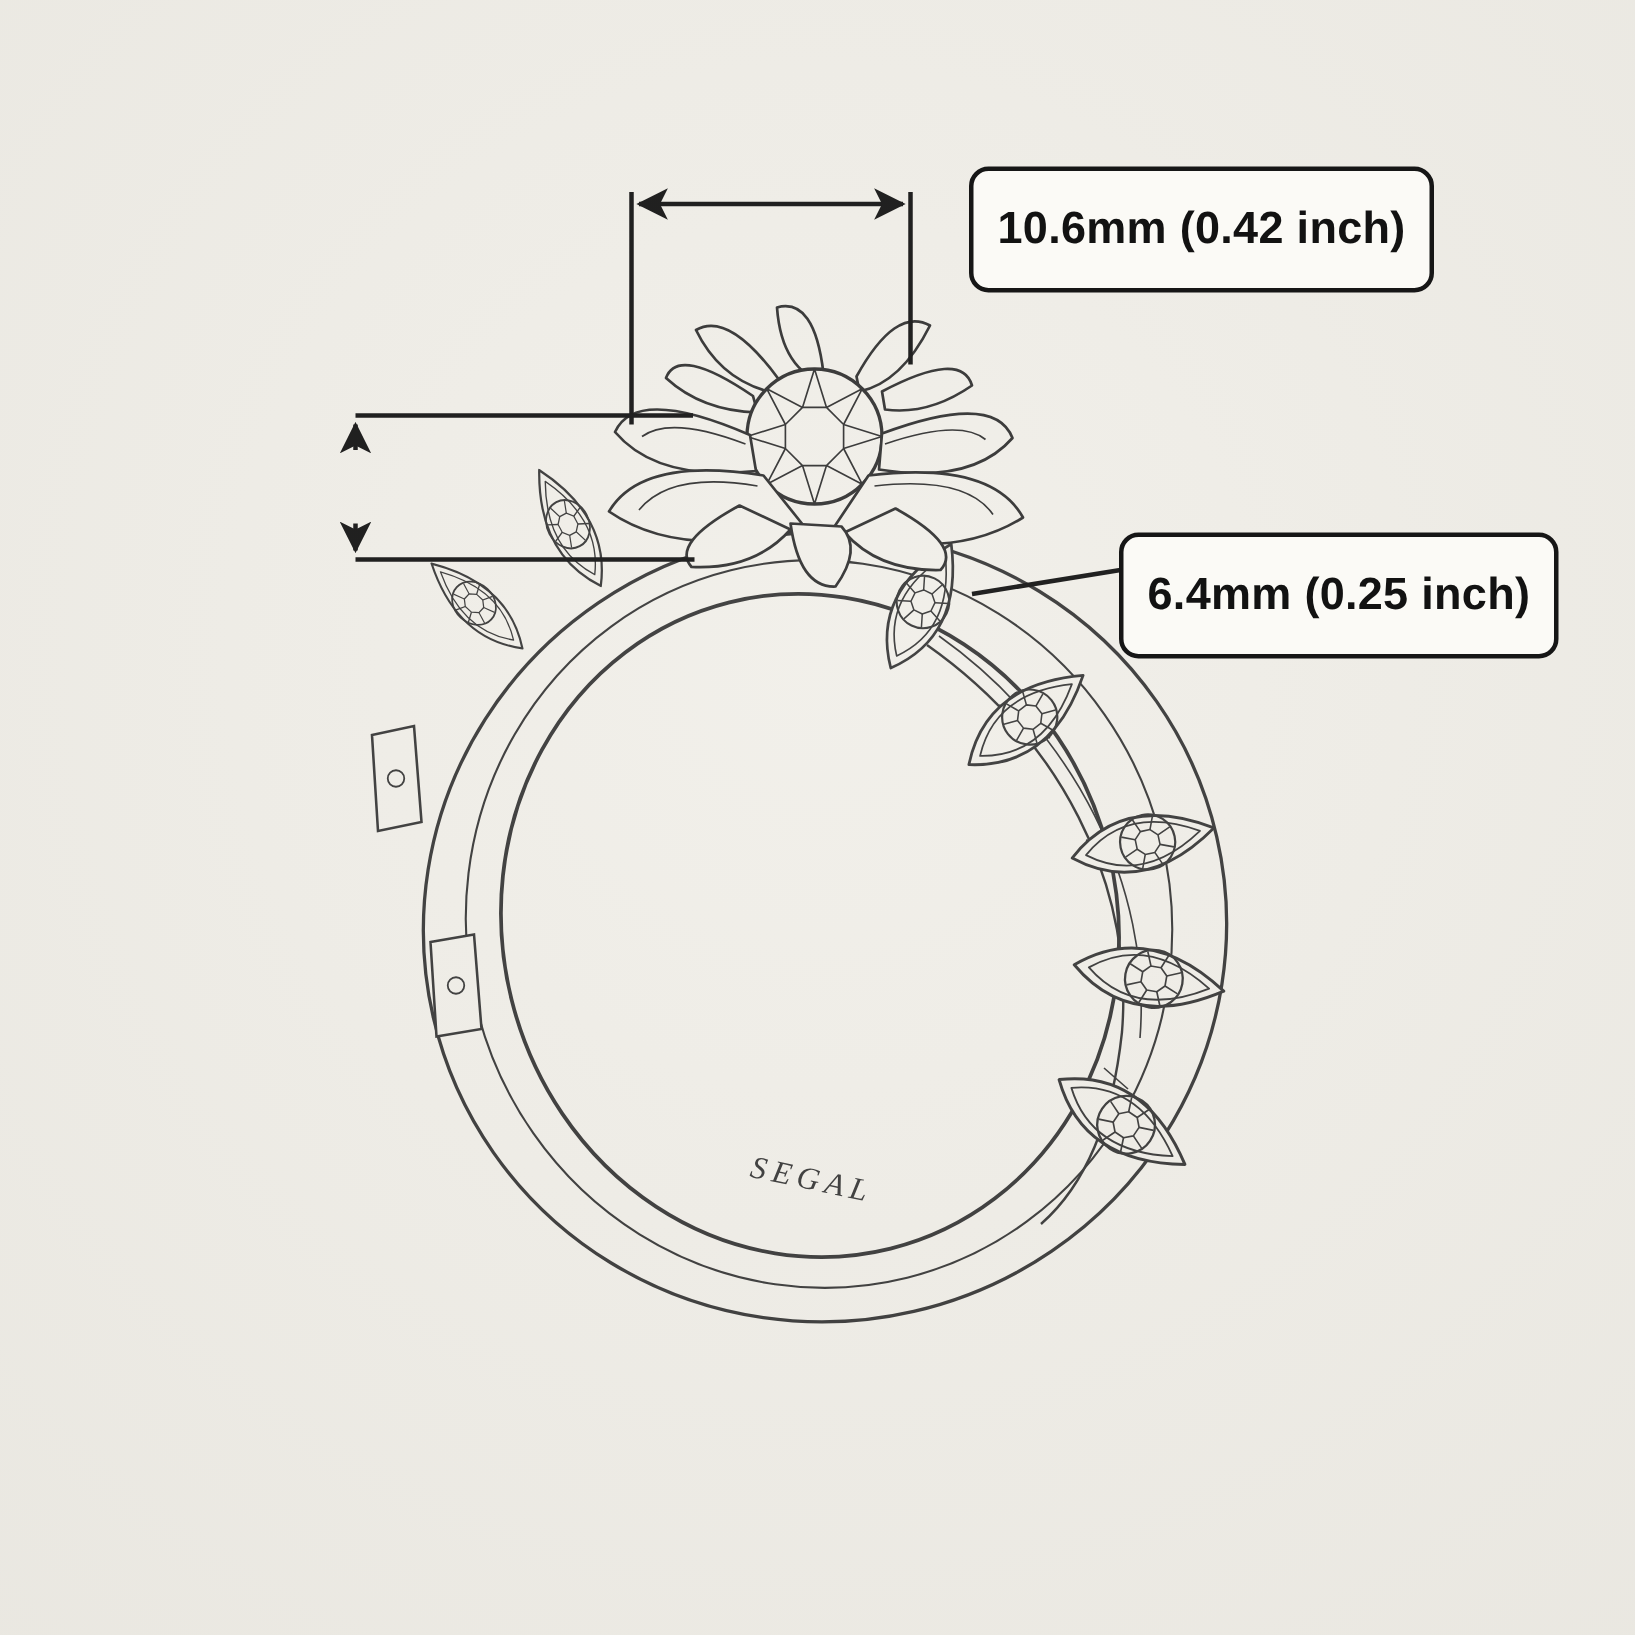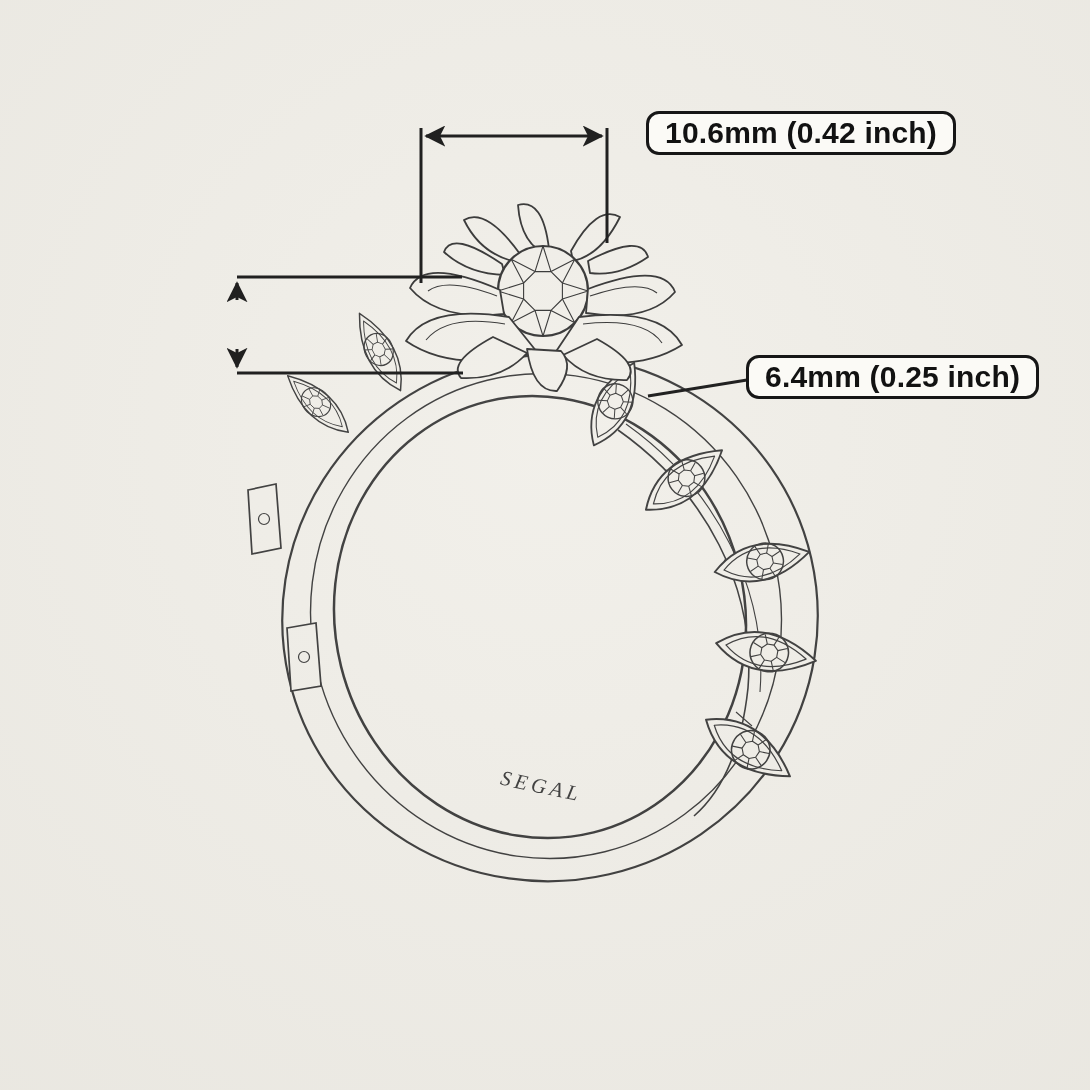--- a/index.html
+++ b/index.html
@@ -11,21 +11,21 @@
     font-family:"Liberation Sans",sans-serif;
   }
   .stage::after{
     content:"";position:absolute;inset:0;pointer-events:none;
     background:radial-gradient(90% 90% at 50% 40%, rgba(255,255,255,0.05), rgba(120,115,100,0.07));
   }
   .sketch{position:absolute;inset:0;}
   .dim-label{
     position:absolute;
     display:inline-flex;align-items:center;justify-content:center;
-    padding:4px 16px;
+    padding:24px 16px;
     border:3.5px solid #161616;
     border-radius:13px;
     background:#fbfaf6;
     font-size:30px;font-weight:600;line-height:1;
     color:#121212;letter-spacing:.2px;
     white-space:nowrap;
     z-index:3;
   }
   .dim-top{left:646px;top:111px;}
   .dim-left{left:40px;top:300px;}

